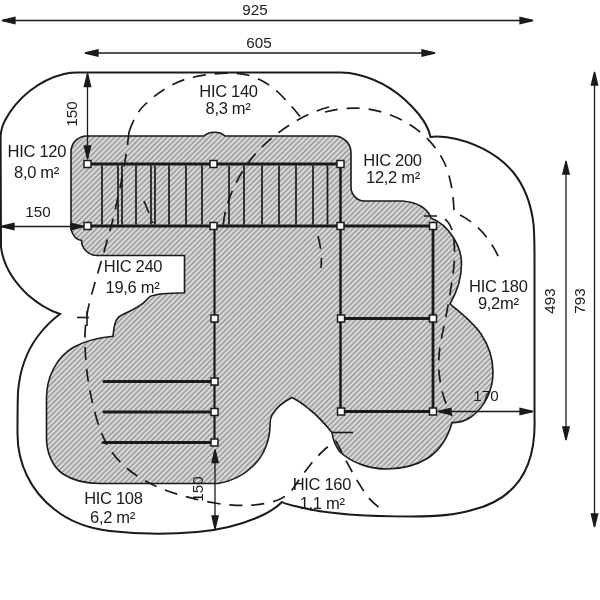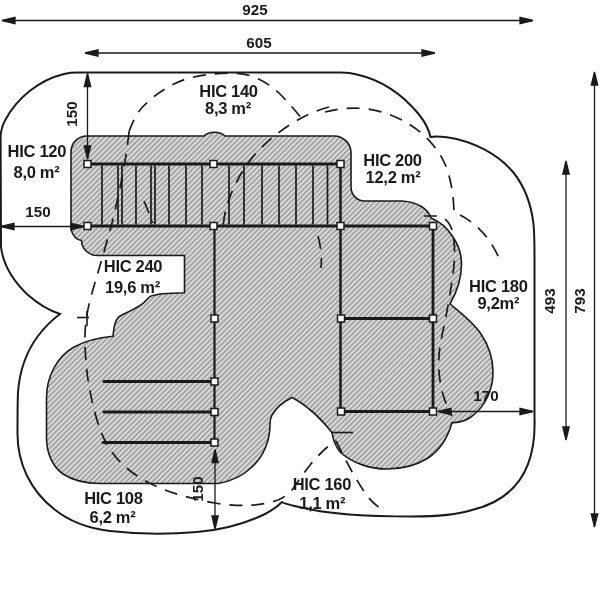--- a/index.html
+++ b/index.html
@@ -1,16 +1,16 @@
 <!DOCTYPE html>
 <html><head>
 <meta charset="utf-8">
 <style>
   html,body{margin:0;padding:0;background:#fff;}
-  .wrap{width:600px;height:600px;position:relative;font-family:"Liberation Sans",sans-serif;font-weight:bold;}
+  .wrap{width:600px;height:600px;position:relative;font-family:"Liberation Sans",sans-serif;}
   text{font-family:"Liberation Sans",sans-serif;fill:#1a1a1a;}
   .dim{font-size:15.2px;}
   .lab{font-size:16.5px;letter-spacing:-0.3px;}
 </style>
 </head>
 <body>
 <div class="wrap">
 <svg width="600" height="600" viewBox="0 0 600 600">
 <defs>
 <pattern id="h" patternUnits="userSpaceOnUse" width="3.7" height="3.7" patternTransform="rotate(-45)">

